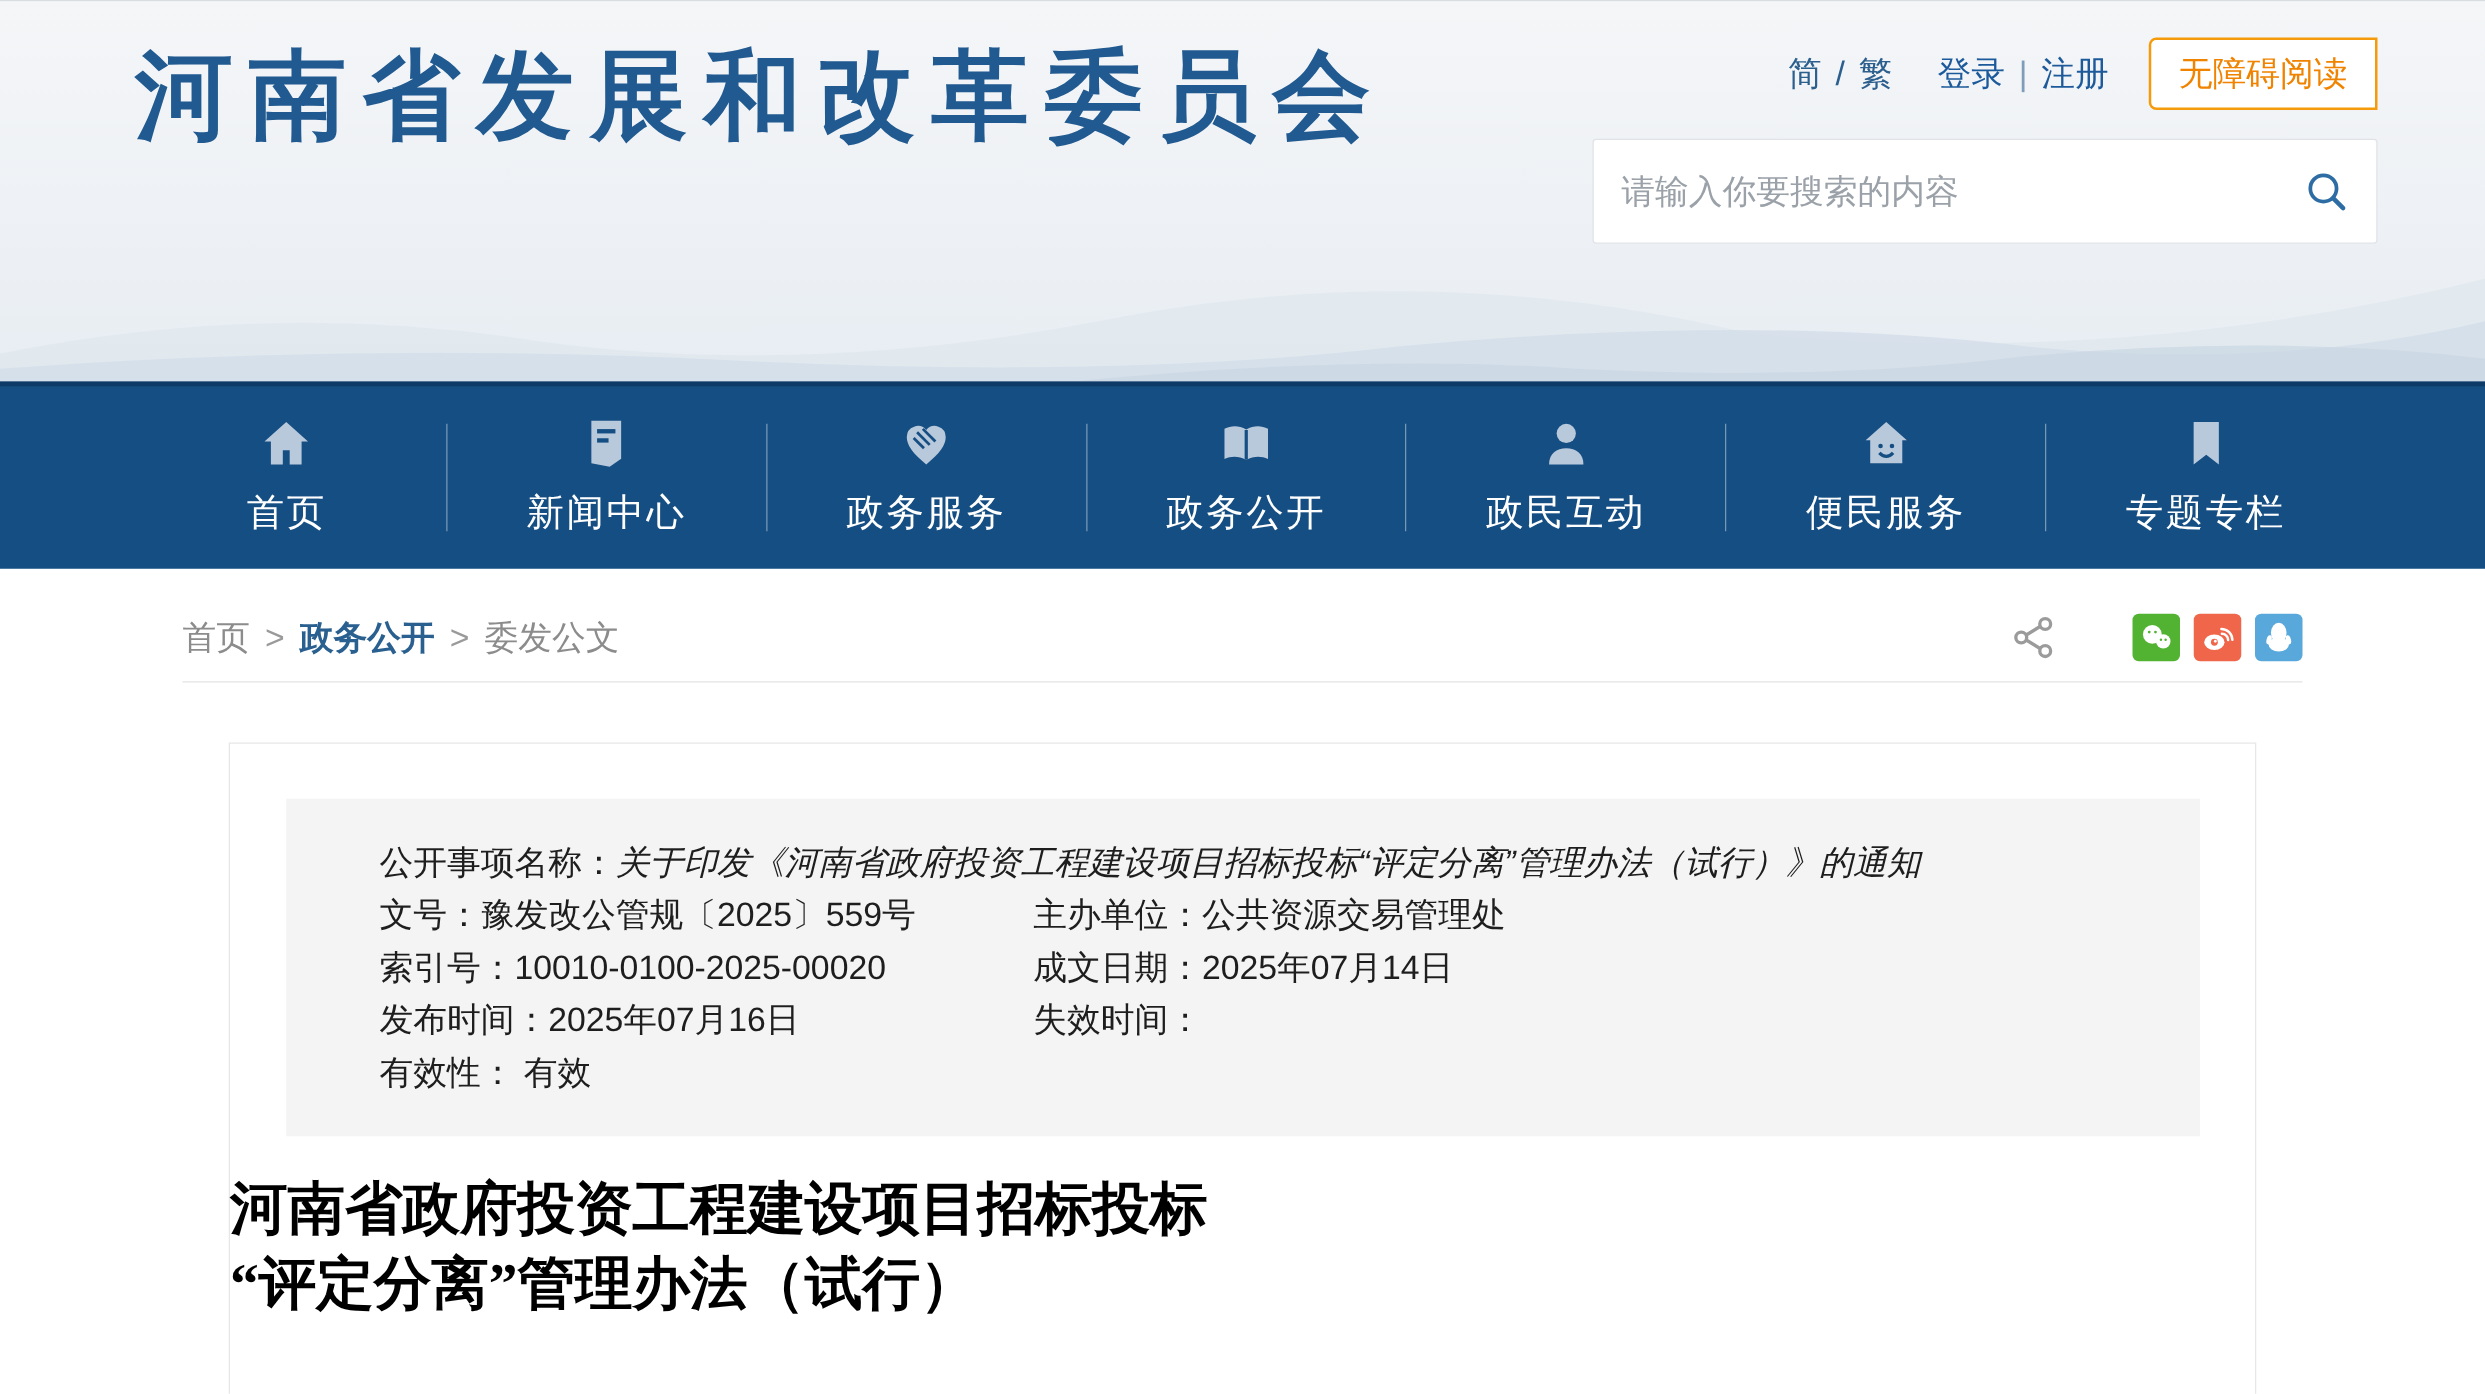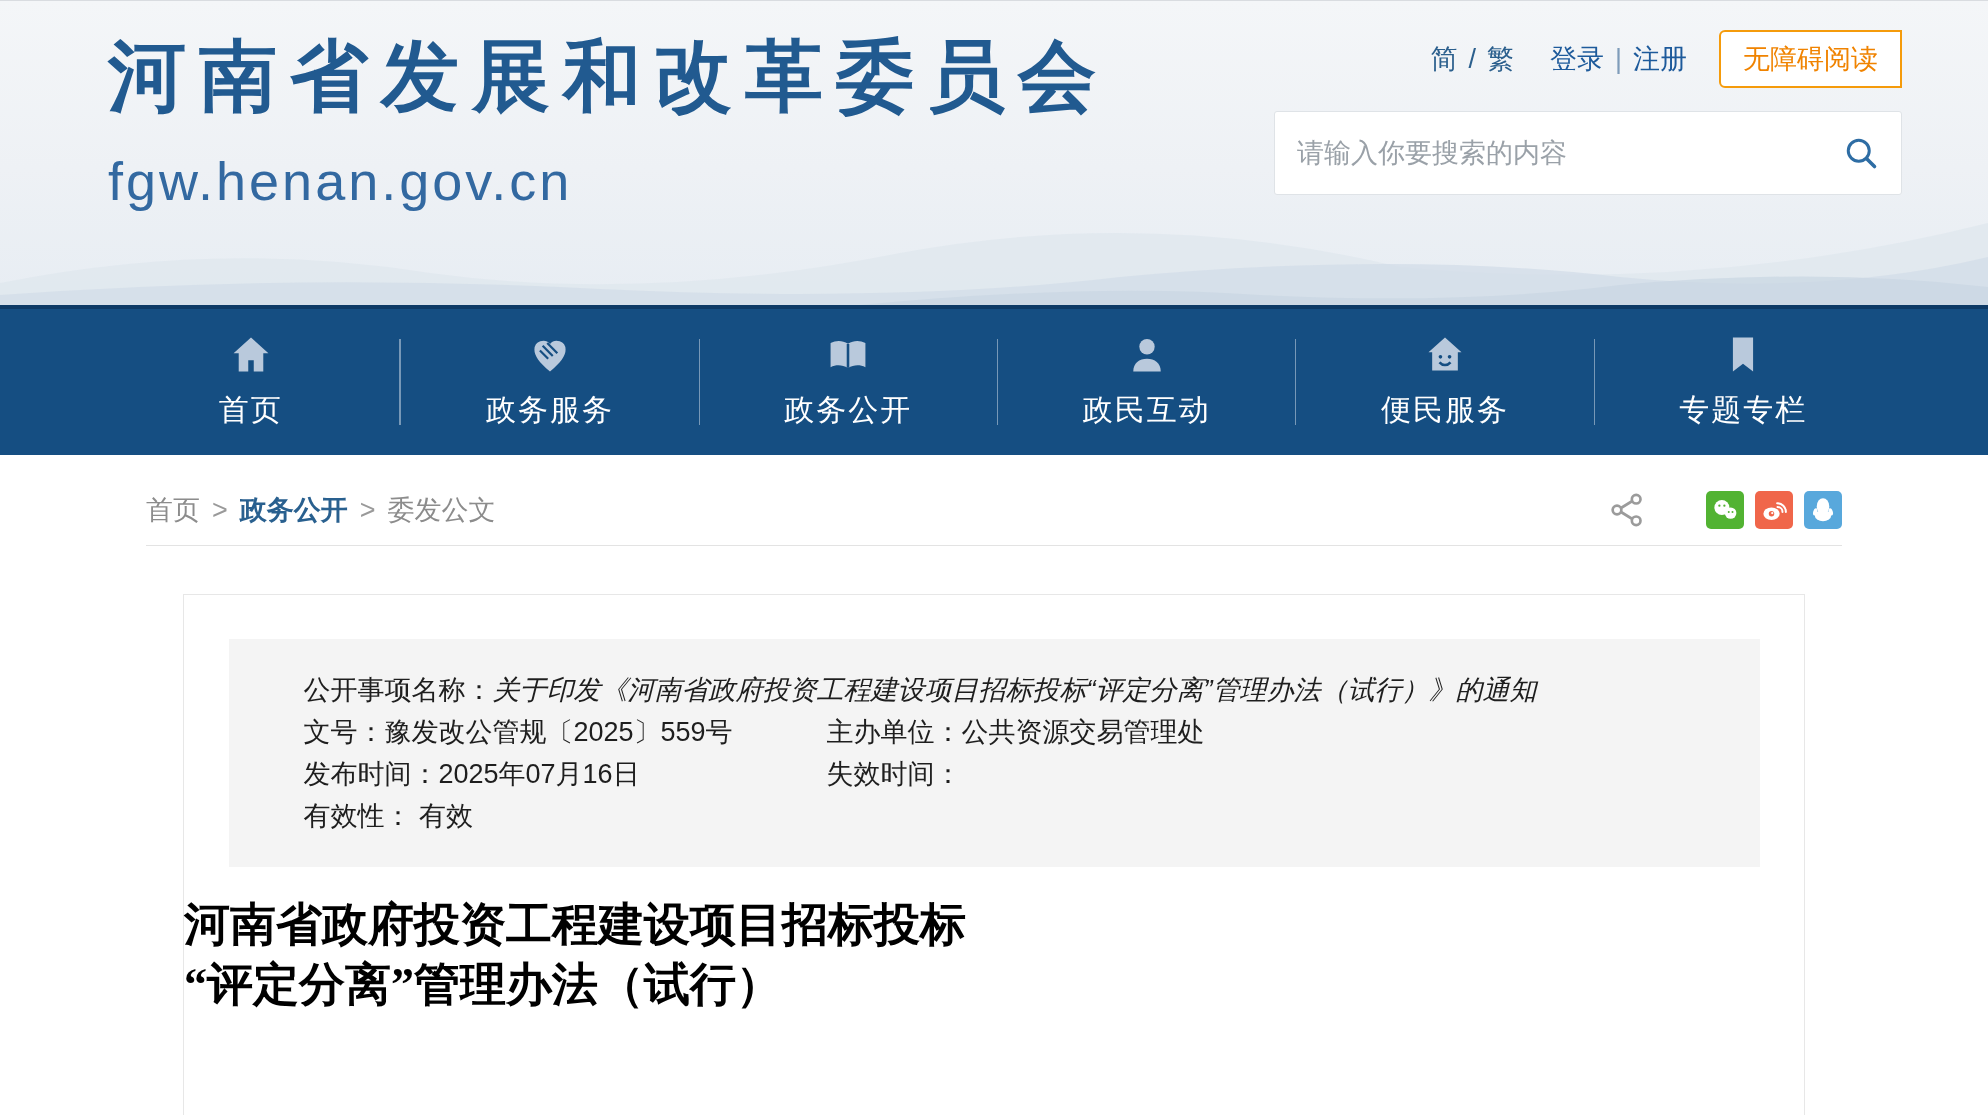--- a/index.html
+++ b/index.html
@@ -73,21 +73,20 @@
 
 <header class="site-header">
   <svg class="mountains" viewBox="0 0 1988 170" preserveAspectRatio="none">
     <path d="M0 170 L0 148 Q220 104 430 138 Q650 168 900 118 Q1150 72 1400 132 Q1700 160 1988 88 L1988 170 Z" fill="#dfe7ee" opacity="0.75"></path>
     <path d="M0 170 L0 160 Q300 138 600 154 Q900 168 1120 142 Q1400 116 1620 142 Q1820 162 1988 122 L1988 170 Z" fill="#d3dde8" opacity="0.8"></path>
     <path d="M860 170 Q1090 148 1260 160 Q1460 170 1620 150 Q1820 132 1988 152 L1988 170 Z" fill="#c9d6e3" opacity="0.7"></path>
   </svg>
 
   <div class="brand">
     <div class="site-title">河南省发展和改革委员会</div>
-    <div class="site-domain">fgw.henan.gov.cn</div>
   </div>
 
   <div class="header-right">
     <div class="top-row">
       <span class="lang-links">
         <a>简</a>
         <span>/</span>
         <a>繁</a>
       </span>
       <span class="auth-links">
@@ -110,20 +109,28 @@
 </header>
 
 <nav class="main-nav">
   <div class="nav-item">
     <svg viewBox="0 0 24 24">
         <path fill="#b9c9dc" d="M12 2.5 2.5 11h2.8v10h5.2v-6.2h3V21h5.2V11h2.8z"></path>
       </svg>
     <span class="nav-label">首页</span>
   </div>
   <span class="nav-divider"></span>
+  <div class="nav-item">
+    <svg viewBox="0 0 24 24">
+        <path fill="#b9c9dc" d="M5.5 2h13v16.5L13.5 22l-8-1.5z"></path>
+        <rect x="8" y="5.6" width="8" height="1.9" fill="#154e82"></rect>
+        <rect x="8" y="9.6" width="5" height="1.9" fill="#154e82"></rect>
+      </svg>
+    <span class="nav-label">新闻中心</span>
+  </div>
   <span class="nav-divider"></span>
   <div class="nav-item">
     <svg viewBox="0 0 24 24">
         <path fill="#b9c9dc" d="M12 21C6 16 3.5 12.5 3.5 9a4.8 4.8 0 0 1 8.5-3 4.8 4.8 0 0 1 8.5 3c0 3.5-2.5 7-8.5 12z"></path>
         <g stroke="#154e82" stroke-width="1.2">
           <line x1="8" y1="7" x2="13.5" y2="12.5"></line>
           <line x1="10.5" y1="5.5" x2="16" y2="11"></line>
           <line x1="6.5" y1="9.5" x2="11" y2="14"></line>
         </g>
       </svg>
@@ -218,20 +225,24 @@
 <main class="doc-card">
   <section class="info-box">
     <div class="info-row">
       <span>公开事项名称：</span><span class="italic-val">关于印发《河南省政府投资工程建设项目招标投标“评定分离”管理办法（试行）》的通知</span>
     </div>
     <div class="info-pair">
       <div><span>文号：</span><span>豫发改公管规〔2025〕559号</span></div>
       <div><span>主办单位：</span><span>公共资源交易管理处</span></div>
     </div>
     <div class="info-pair">
+      <div><span>索引号：</span><span>10010-0100-2025-00020</span></div>
+      <div><span>成文日期：</span><span>2025年07月14日</span></div>
+    </div>
+    <div class="info-pair">
       <div><span>发布时间：</span><span>2025年07月16日</span></div>
       <div><span>失效时间：</span><span></span></div>
     </div>
     <div class="info-row">
       <span>有效性：</span>&nbsp;<span>有效</span>
     </div>
   </section>
 
   <h1 class="doc-title">
     <span>河南省政府投资工程建设项目招标投标</span><br>

